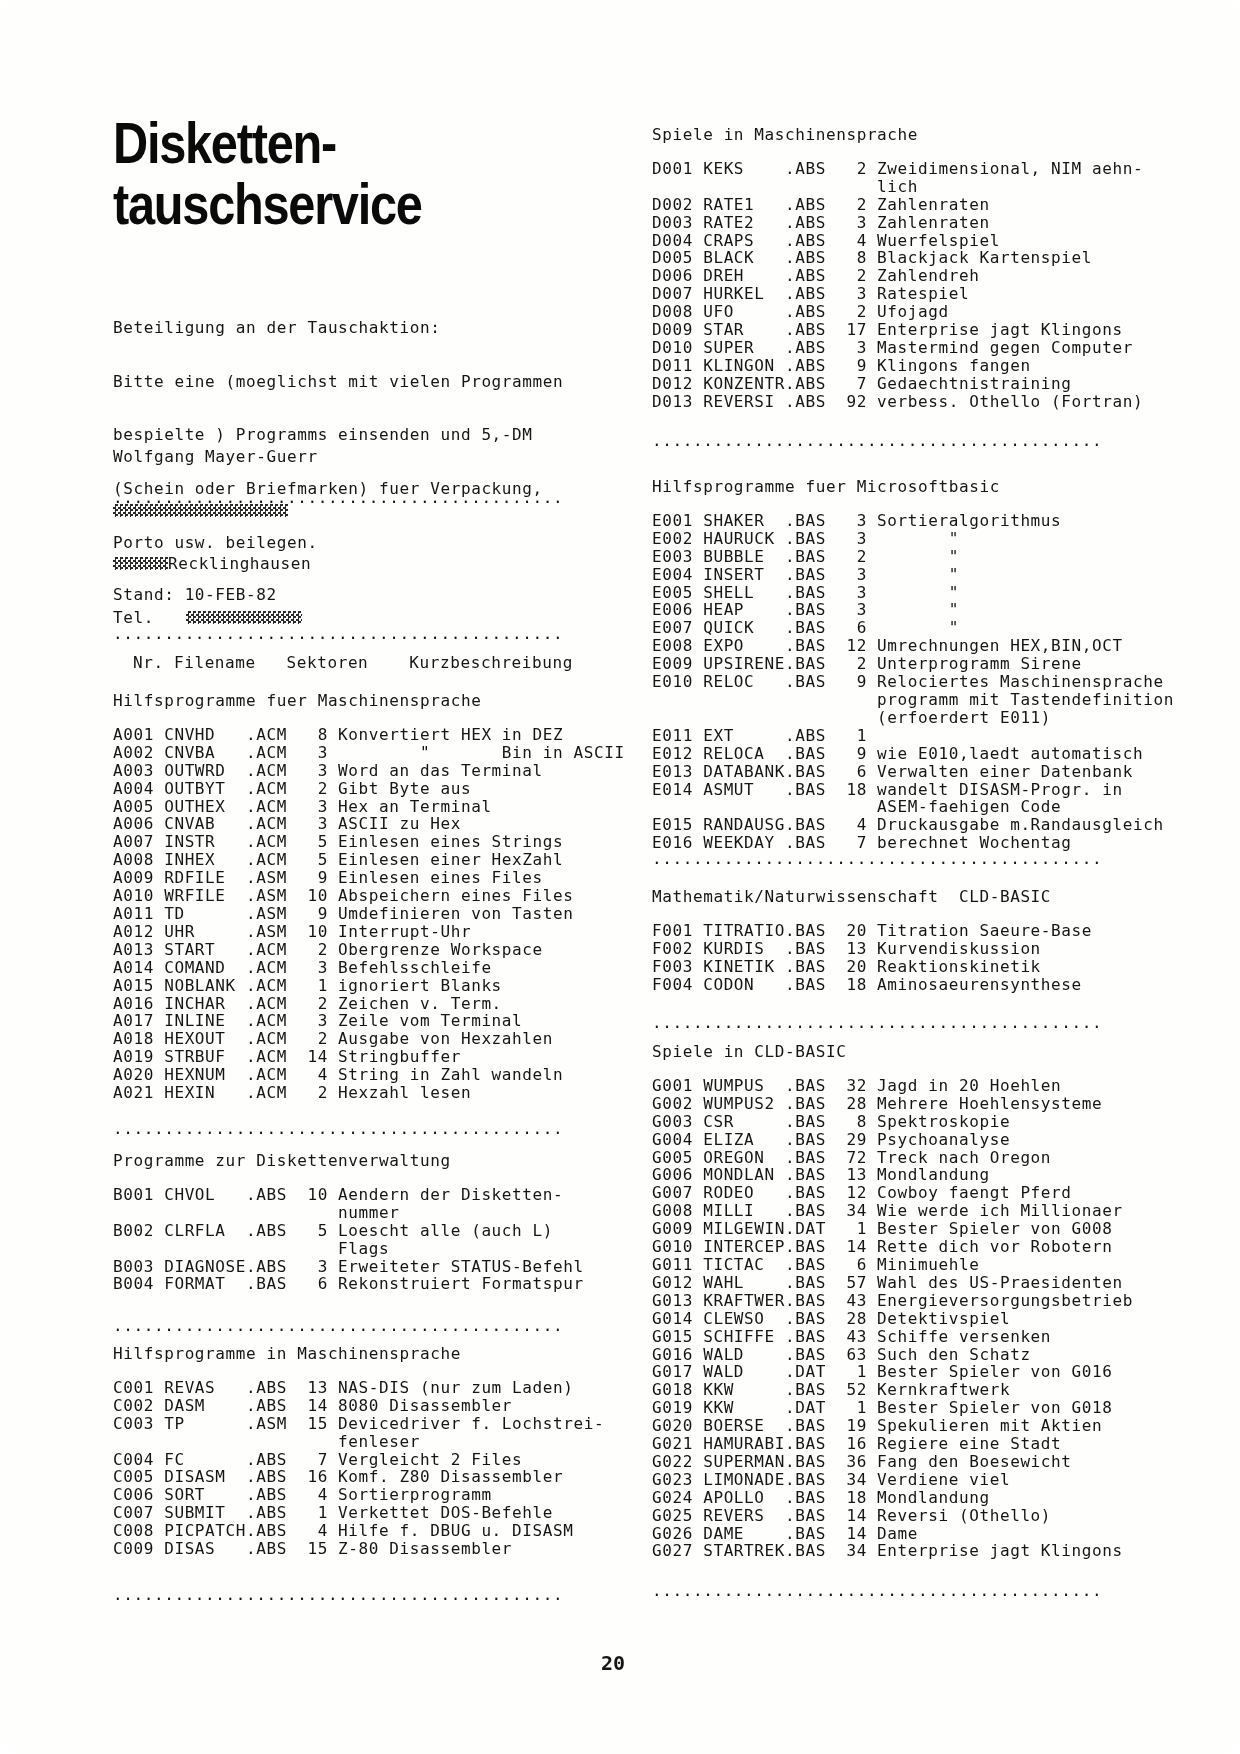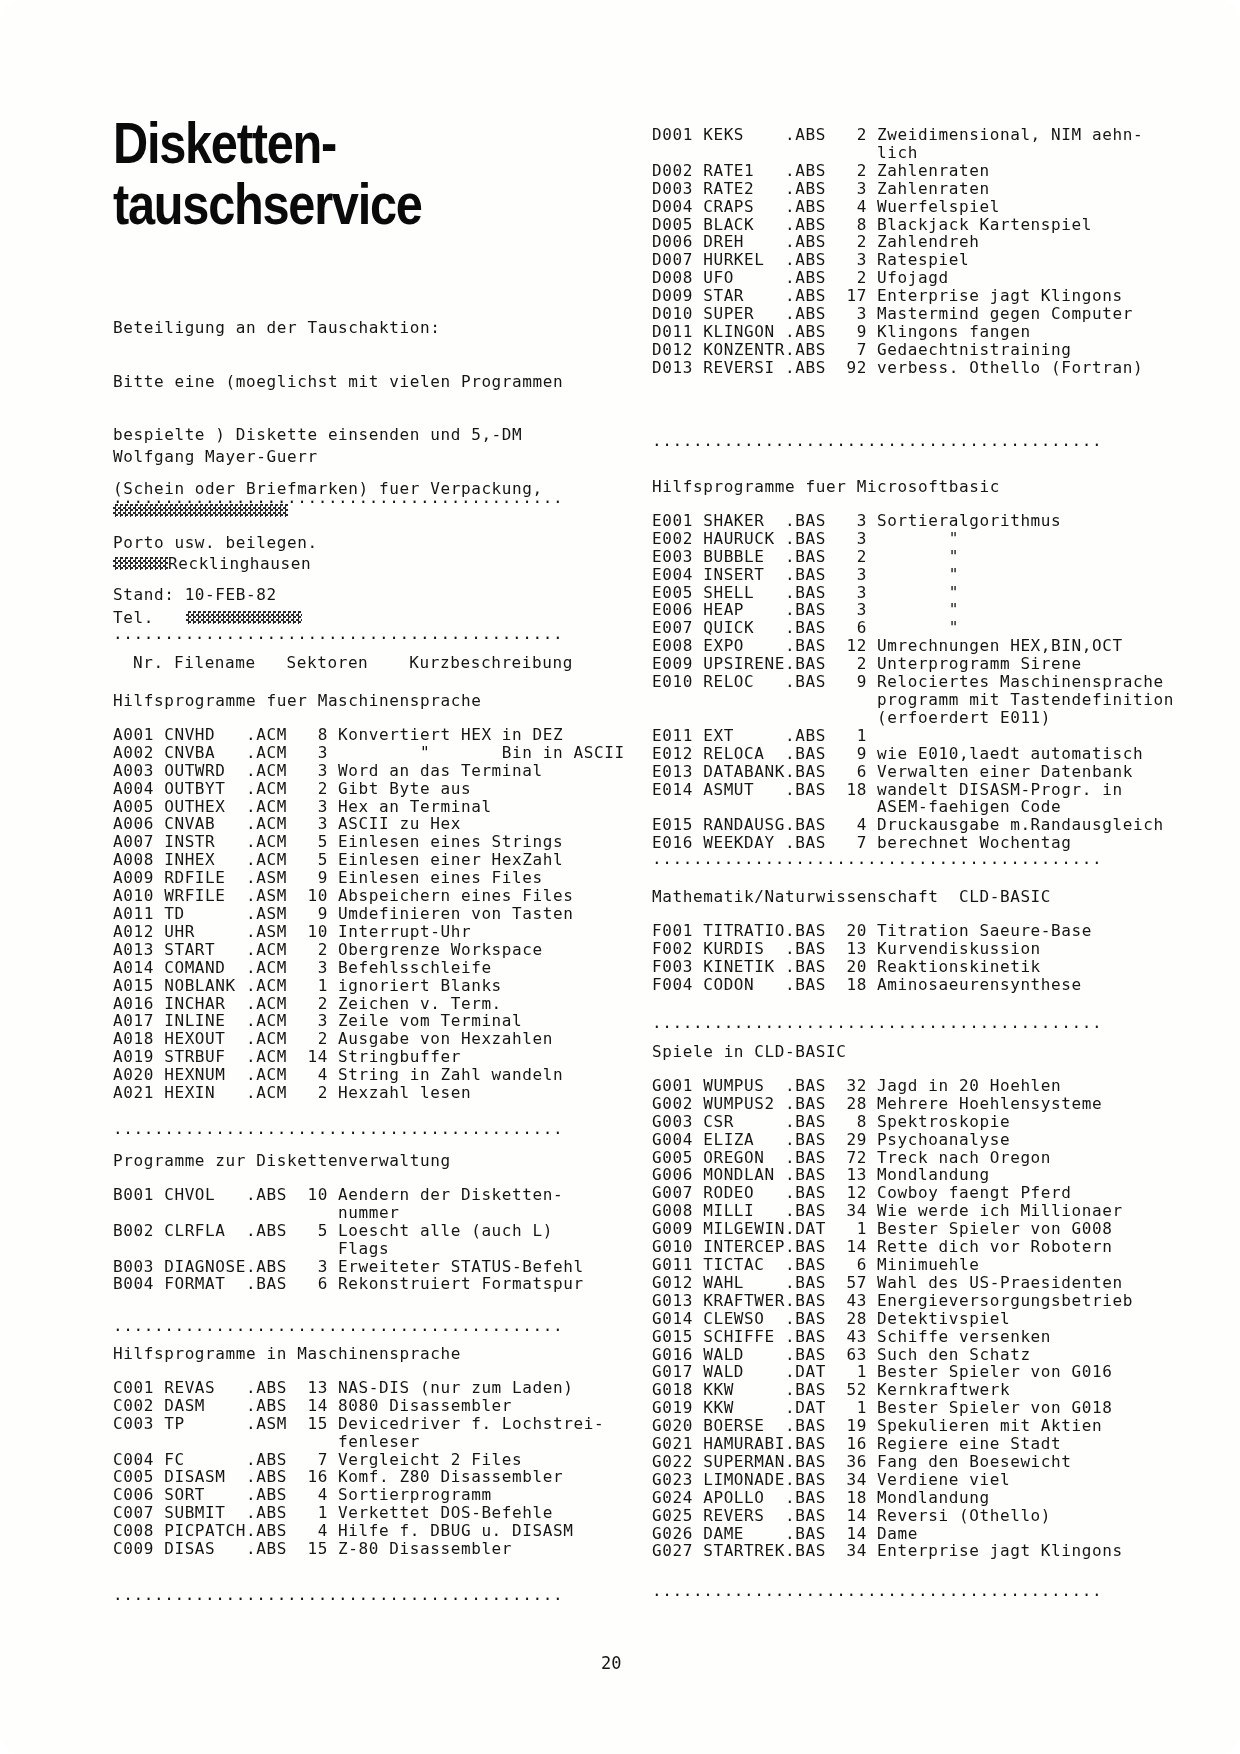--- a/index.html
+++ b/index.html
@@ -27,33 +27,33 @@
   #sep-l3{left:113px;top:1120px;} #sep-l4{left:113px;top:1317px;}
   #sep-l5{left:113px;top:1586px;}
   #sep-r1{left:652px;top:432px;} #sep-r2{left:652px;top:850px;}
   #sep-r3{left:652px;top:1014px;} #sep-r4{left:652px;top:1582px;}
   .redacted{
     display:inline-block;height:13px;vertical-align:-1px;
     background:repeating-conic-gradient(#2b2b2b 0% 25%, #fdfdfd 0% 50%);
     background-size:5px 5px;
   }
   .rw1{width:175px;} .rw2{width:55px;} .rw3{width:116px;}
-  .pageno{font-size:17px;letter-spacing:0;}
+  .pageno{font-size:20px;letter-spacing:0;font-weight:bold;}
 </style>
 </head>
 <body>
 
 <div class="page">
 
   <div class="abs title" style="left:113px;top:112px;"><span>Disketten-</span><br><span>tauschservice</span></div>
 
   <div class="abs mono" style="left:113px;top:283px;">
     <div>Beteiligung an der Tauschaktion:</div>
     <div>Bitte eine (moeglichst mit vielen Programmen</div>
-    <div>bespielte ) Diskette einsenden und 5,-DM</div>
+    <div>bespielte ) Programms einsenden und 5,-DM</div>
     <div>(Schein oder Briefmarken) fuer Verpackung,</div>
     <div>Porto usw. beilegen.</div>
   </div>
 
   <div class="abs mono" style="left:113px;top:412px;">
     <div>Wolfgang Mayer-Guerr</div>
     <div><span class="redacted rw1"></span></div>
     <div><span class="redacted rw2"></span><span>Recklinghausen</span></div>
     <div><span>Tel.</span><span style="display:inline-block;width:32px;"></span><span class="redacted rw3"></span></div>
   </div>
@@ -75,21 +75,21 @@
 
   <div>
       <div class="sec col-l" id="sec-a"><div class="sec-title">Hilfsprogramme fuer Maschinensprache</div><div class="rows"><div class="row">A001 CNVHD   .ACM   8 Konvertiert HEX in DEZ</div><div class="row">A002 CNVBA   .ACM   3         "       Bin in ASCII</div><div class="row">A003 OUTWRD  .ACM   3 Word an das Terminal</div><div class="row">A004 OUTBYT  .ACM   2 Gibt Byte aus</div><div class="row">A005 OUTHEX  .ACM   3 Hex an Terminal</div><div class="row">A006 CNVAB   .ACM   3 ASCII zu Hex</div><div class="row">A007 INSTR   .ACM   5 Einlesen eines Strings</div><div class="row">A008 INHEX   .ACM   5 Einlesen einer HexZahl</div><div class="row">A009 RDFILE  .ASM   9 Einlesen eines Files</div><div class="row">A010 WRFILE  .ASM  10 Abspeichern eines Files</div><div class="row">A011 TD      .ASM   9 Umdefinieren von Tasten</div><div class="row">A012 UHR     .ASM  10 Interrupt-Uhr</div><div class="row">A013 START   .ACM   2 Obergrenze Workspace</div><div class="row">A014 COMAND  .ACM   3 Befehlsschleife</div><div class="row">A015 NOBLANK .ACM   1 ignoriert Blanks</div><div class="row">A016 INCHAR  .ACM   2 Zeichen v. Term.</div><div class="row">A017 INLINE  .ACM   3 Zeile vom Terminal</div><div class="row">A018 HEXOUT  .ACM   2 Ausgabe von Hexzahlen</div><div class="row">A019 STRBUF  .ACM  14 Stringbuffer</div><div class="row">A020 HEXNUM  .ACM   4 String in Zahl wandeln</div><div class="row">A021 HEXIN   .ACM   2 Hexzahl lesen</div></div></div>
       <div class="sec col-l" id="sec-b"><div class="sec-title">Programme zur Diskettenverwaltung</div><div class="rows"><div class="row">B001 CHVOL   .ABS  10 Aendern der Disketten-
                       nummer</div><div class="row">B002 CLRFLA  .ABS   5 Loescht alle (auch L)
                       Flags</div><div class="row">B003 DIAGNOSE.ABS   3 Erweiteter STATUS-Befehl</div><div class="row">B004 FORMAT  .BAS   6 Rekonstruiert Formatspur</div></div></div>
       <div class="sec col-l" id="sec-c"><div class="sec-title">Hilfsprogramme in Maschinensprache</div><div class="rows"><div class="row">C001 REVAS   .ABS  13 NAS-DIS (nur zum Laden)</div><div class="row">C002 DASM    .ABS  14 8080 Disassembler</div><div class="row">C003 TP      .ASM  15 Devicedriver f. Lochstrei-
                       fenleser</div><div class="row">C004 FC      .ABS   7 Vergleicht 2 Files</div><div class="row">C005 DISASM  .ABS  16 Komf. Z80 Disassembler</div><div class="row">C006 SORT    .ABS   4 Sortierprogramm</div><div class="row">C007 SUBMIT  .ABS   1 Verkettet DOS-Befehle</div><div class="row">C008 PICPATCH.ABS   4 Hilfe f. DBUG u. DISASM</div><div class="row">C009 DISAS   .ABS  15 Z-80 Disassembler</div></div></div>
     </div>
   <div>
-      <div class="sec col-r" id="sec-d"><div class="rows"><div class="row">D001 KEKS    .ABS   2 Zweidimensional, NIM aehn-
+      <div class="sec col-r" id="sec-d"><div class="sec-title">Spiele in Maschinensprache</div><div class="rows"><div class="row">D001 KEKS    .ABS   2 Zweidimensional, NIM aehn-
                       lich</div><div class="row">D002 RATE1   .ABS   2 Zahlenraten</div><div class="row">D003 RATE2   .ABS   3 Zahlenraten</div><div class="row">D004 CRAPS   .ABS   4 Wuerfelspiel</div><div class="row">D005 BLACK   .ABS   8 Blackjack Kartenspiel</div><div class="row">D006 DREH    .ABS   2 Zahlendreh</div><div class="row">D007 HURKEL  .ABS   3 Ratespiel</div><div class="row">D008 UFO     .ABS   2 Ufojagd</div><div class="row">D009 STAR    .ABS  17 Enterprise jagt Klingons</div><div class="row">D010 SUPER   .ABS   3 Mastermind gegen Computer</div><div class="row">D011 KLINGON .ABS   9 Klingons fangen</div><div class="row">D012 KONZENTR.ABS   7 Gedaechtnistraining</div><div class="row">D013 REVERSI .ABS  92 verbess. Othello (Fortran)</div></div></div>
       <div class="sec col-r" id="sec-e"><div class="sec-title">Hilfsprogramme fuer Microsoftbasic</div><div class="rows"><div class="row">E001 SHAKER  .BAS   3 Sortieralgorithmus</div><div class="row">E002 HAURUCK .BAS   3        "</div><div class="row">E003 BUBBLE  .BAS   2        "</div><div class="row">E004 INSERT  .BAS   3        "</div><div class="row">E005 SHELL   .BAS   3        "</div><div class="row">E006 HEAP    .BAS   3        "</div><div class="row">E007 QUICK   .BAS   6        "</div><div class="row">E008 EXPO    .BAS  12 Umrechnungen HEX,BIN,OCT</div><div class="row">E009 UPSIRENE.BAS   2 Unterprogramm Sirene</div><div class="row">E010 RELOC   .BAS   9 Relociertes Maschinensprache
                       programm mit Tastendefinition
                       (erfoerdert E011)</div><div class="row">E011 EXT     .ABS   1 </div><div class="row">E012 RELOCA  .BAS   9 wie E010,laedt automatisch</div><div class="row">E013 DATABANK.BAS   6 Verwalten einer Datenbank</div><div class="row">E014 ASMUT   .BAS  18 wandelt DISASM-Progr. in
                       ASEM-faehigen Code</div><div class="row">E015 RANDAUSG.BAS   4 Druckausgabe m.Randausgleich</div><div class="row">E016 WEEKDAY .BAS   7 berechnet Wochentag</div></div></div>
       <div class="sec col-r" id="sec-f"><div class="sec-title">Mathematik/Naturwissenschaft  CLD-BASIC</div><div class="rows"><div class="row">F001 TITRATIO.BAS  20 Titration Saeure-Base</div><div class="row">F002 KURDIS  .BAS  13 Kurvendiskussion</div><div class="row">F003 KINETIK .BAS  20 Reaktionskinetik</div><div class="row">F004 CODON   .BAS  18 Aminosaeurensynthese</div></div></div>
       <div class="sec col-r" id="sec-g"><div class="sec-title">Spiele in CLD-BASIC</div><div class="rows"><div class="row">G001 WUMPUS  .BAS  32 Jagd in 20 Hoehlen</div><div class="row">G002 WUMPUS2 .BAS  28 Mehrere Hoehlensysteme</div><div class="row">G003 CSR     .BAS   8 Spektroskopie</div><div class="row">G004 ELIZA   .BAS  29 Psychoanalyse</div><div class="row">G005 OREGON  .BAS  72 Treck nach Oregon</div><div class="row">G006 MONDLAN .BAS  13 Mondlandung</div><div class="row">G007 RODEO   .BAS  12 Cowboy faengt Pferd</div><div class="row">G008 MILLI   .BAS  34 Wie werde ich Millionaer</div><div class="row">G009 MILGEWIN.DAT   1 Bester Spieler von G008</div><div class="row">G010 INTERCEP.BAS  14 Rette dich vor Robotern</div><div class="row">G011 TICTAC  .BAS   6 Minimuehle</div><div class="row">G012 WAHL    .BAS  57 Wahl des US-Praesidenten</div><div class="row">G013 KRAFTWER.BAS  43 Energieversorgungsbetrieb</div><div class="row">G014 CLEWSO  .BAS  28 Detektivspiel</div><div class="row">G015 SCHIFFE .BAS  43 Schiffe versenken</div><div class="row">G016 WALD    .BAS  63 Such den Schatz</div><div class="row">G017 WALD    .DAT   1 Bester Spieler von G016</div><div class="row">G018 KKW     .BAS  52 Kernkraftwerk</div><div class="row">G019 KKW     .DAT   1 Bester Spieler von G018</div><div class="row">G020 BOERSE  .BAS  19 Spekulieren mit Aktien</div><div class="row">G021 HAMURABI.BAS  16 Regiere eine Stadt</div><div class="row">G022 SUPERMAN.BAS  36 Fang den Boesewicht</div><div class="row">G023 LIMONADE.BAS  34 Verdiene viel</div><div class="row">G024 APOLLO  .BAS  18 Mondlandung</div><div class="row">G025 REVERS  .BAS  14 Reversi (Othello)</div><div class="row">G026 DAME    .BAS  14 Dame</div><div class="row">G027 STARTREK.BAS  34 Enterprise jagt Klingons</div></div></div>
     </div>
 
   <div class="abs pageno" style="left:601px;top:1655px;">20</div>

